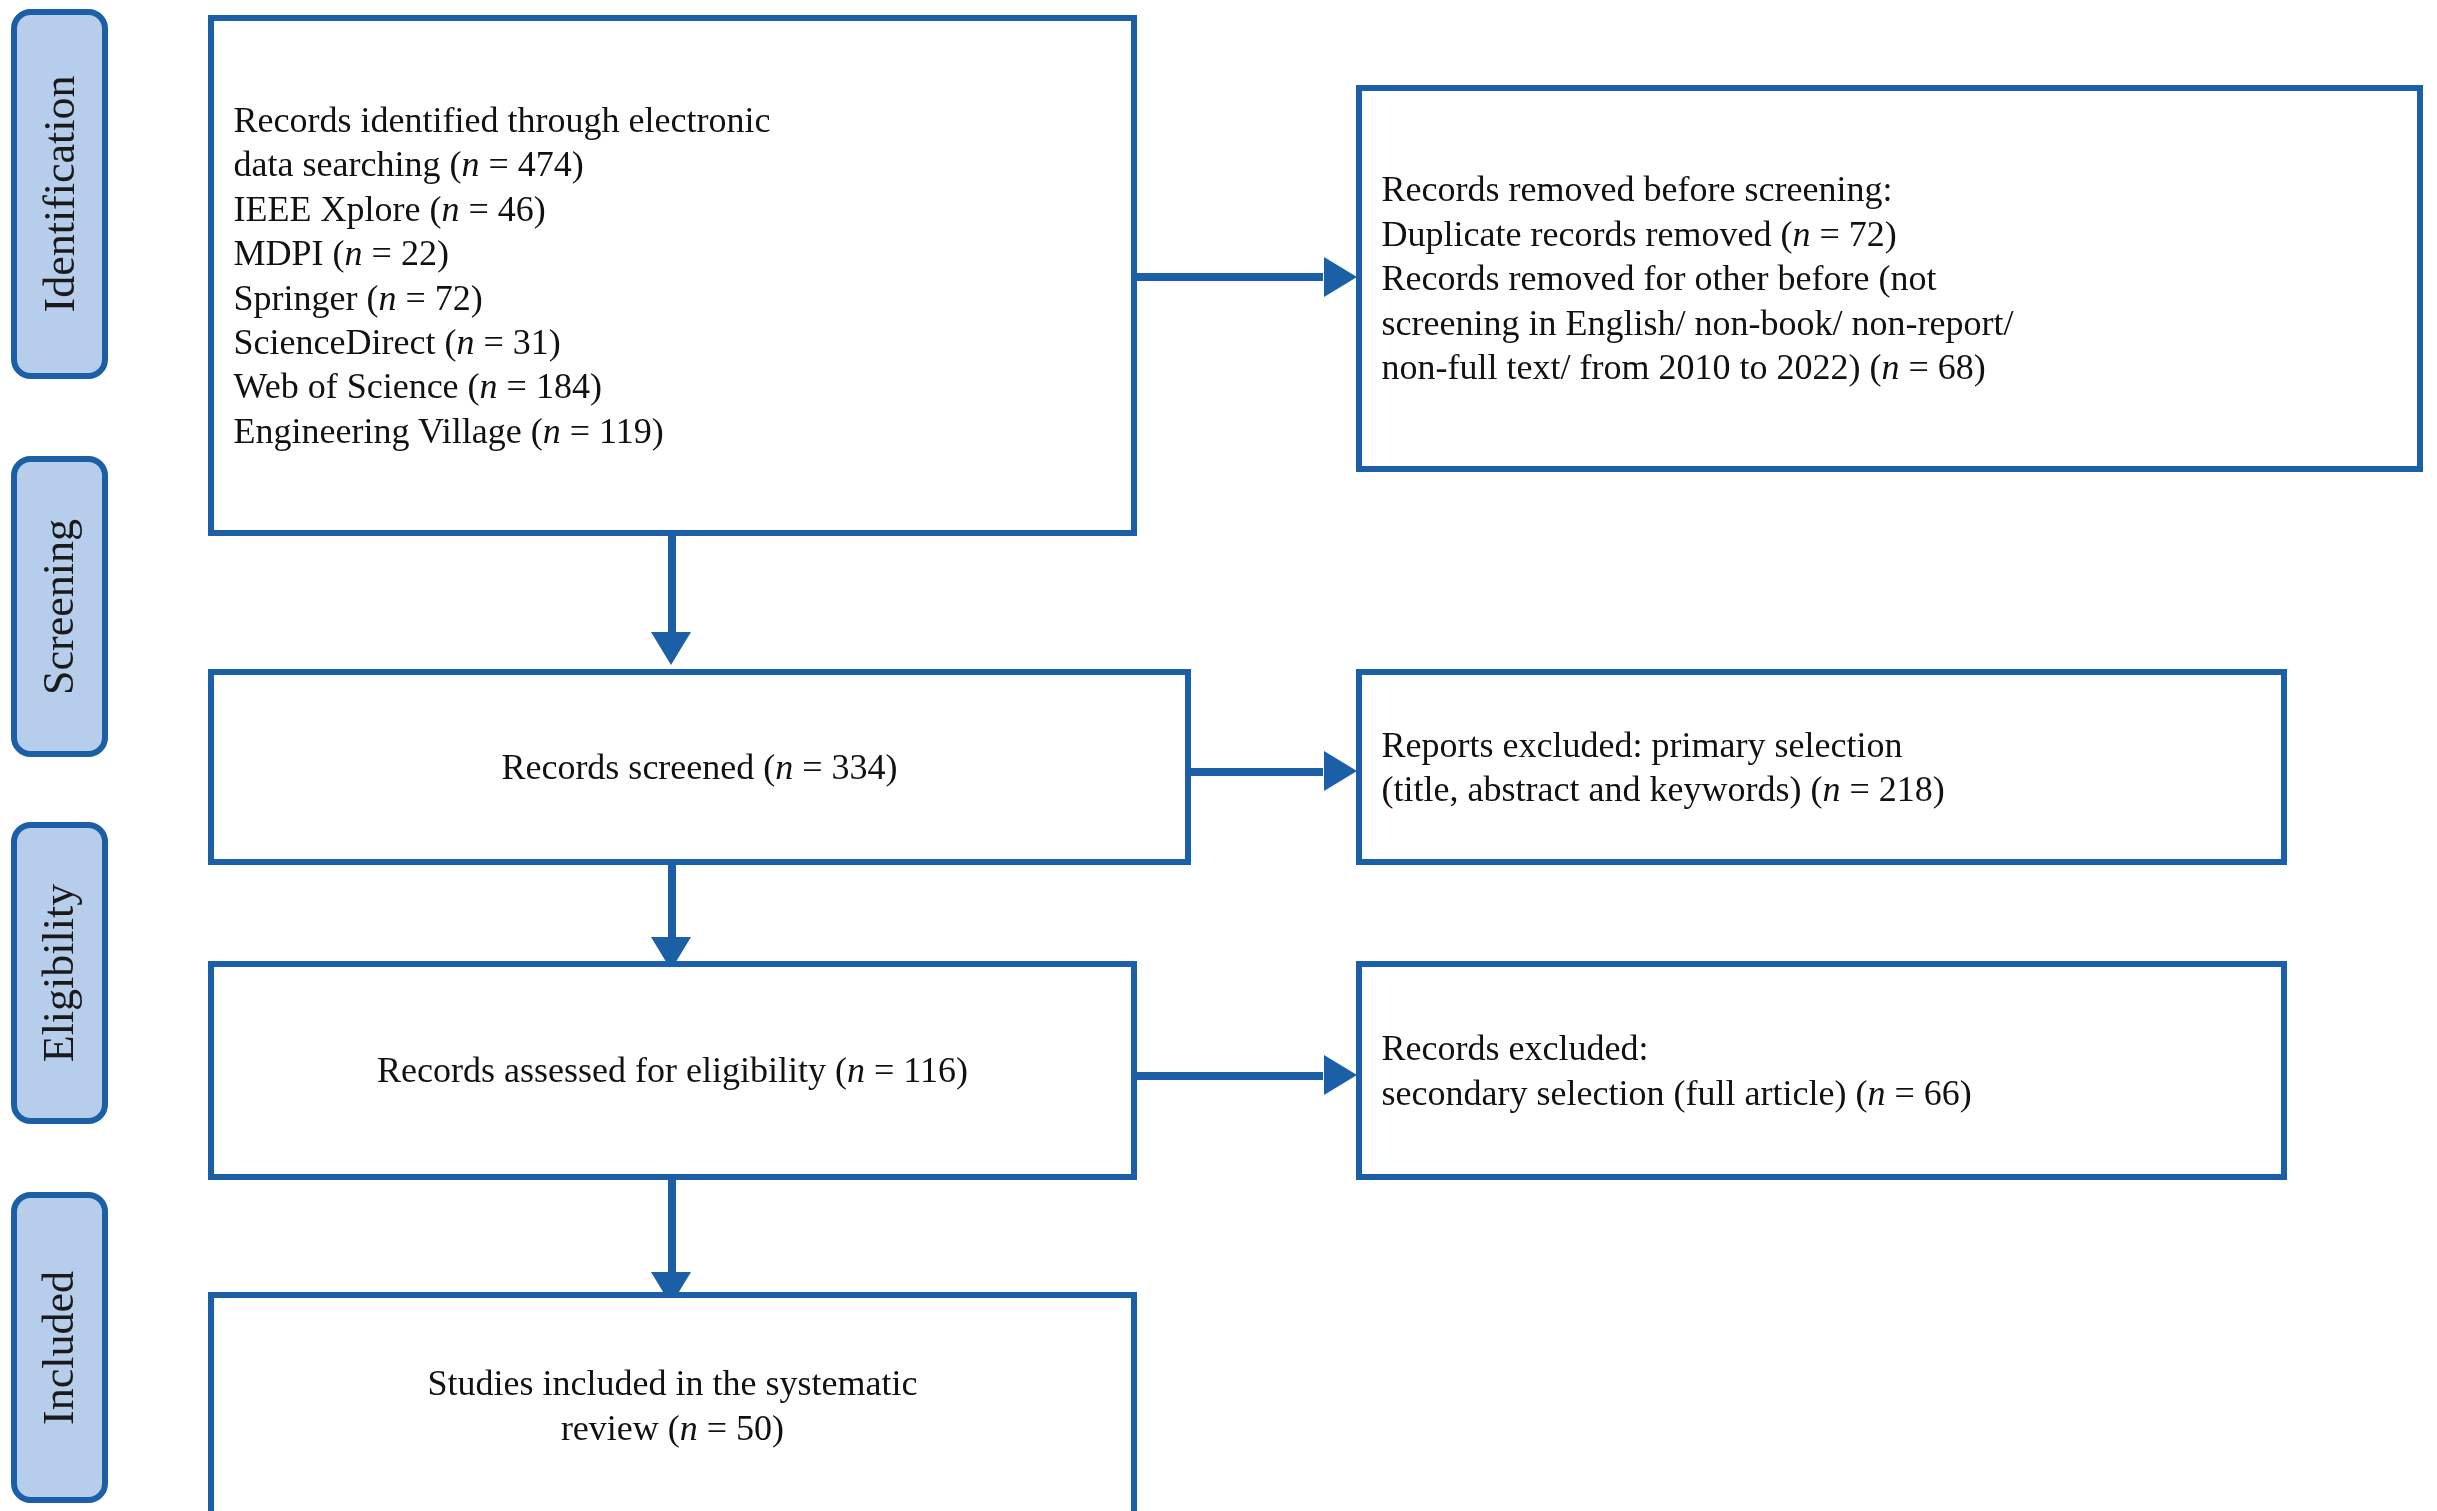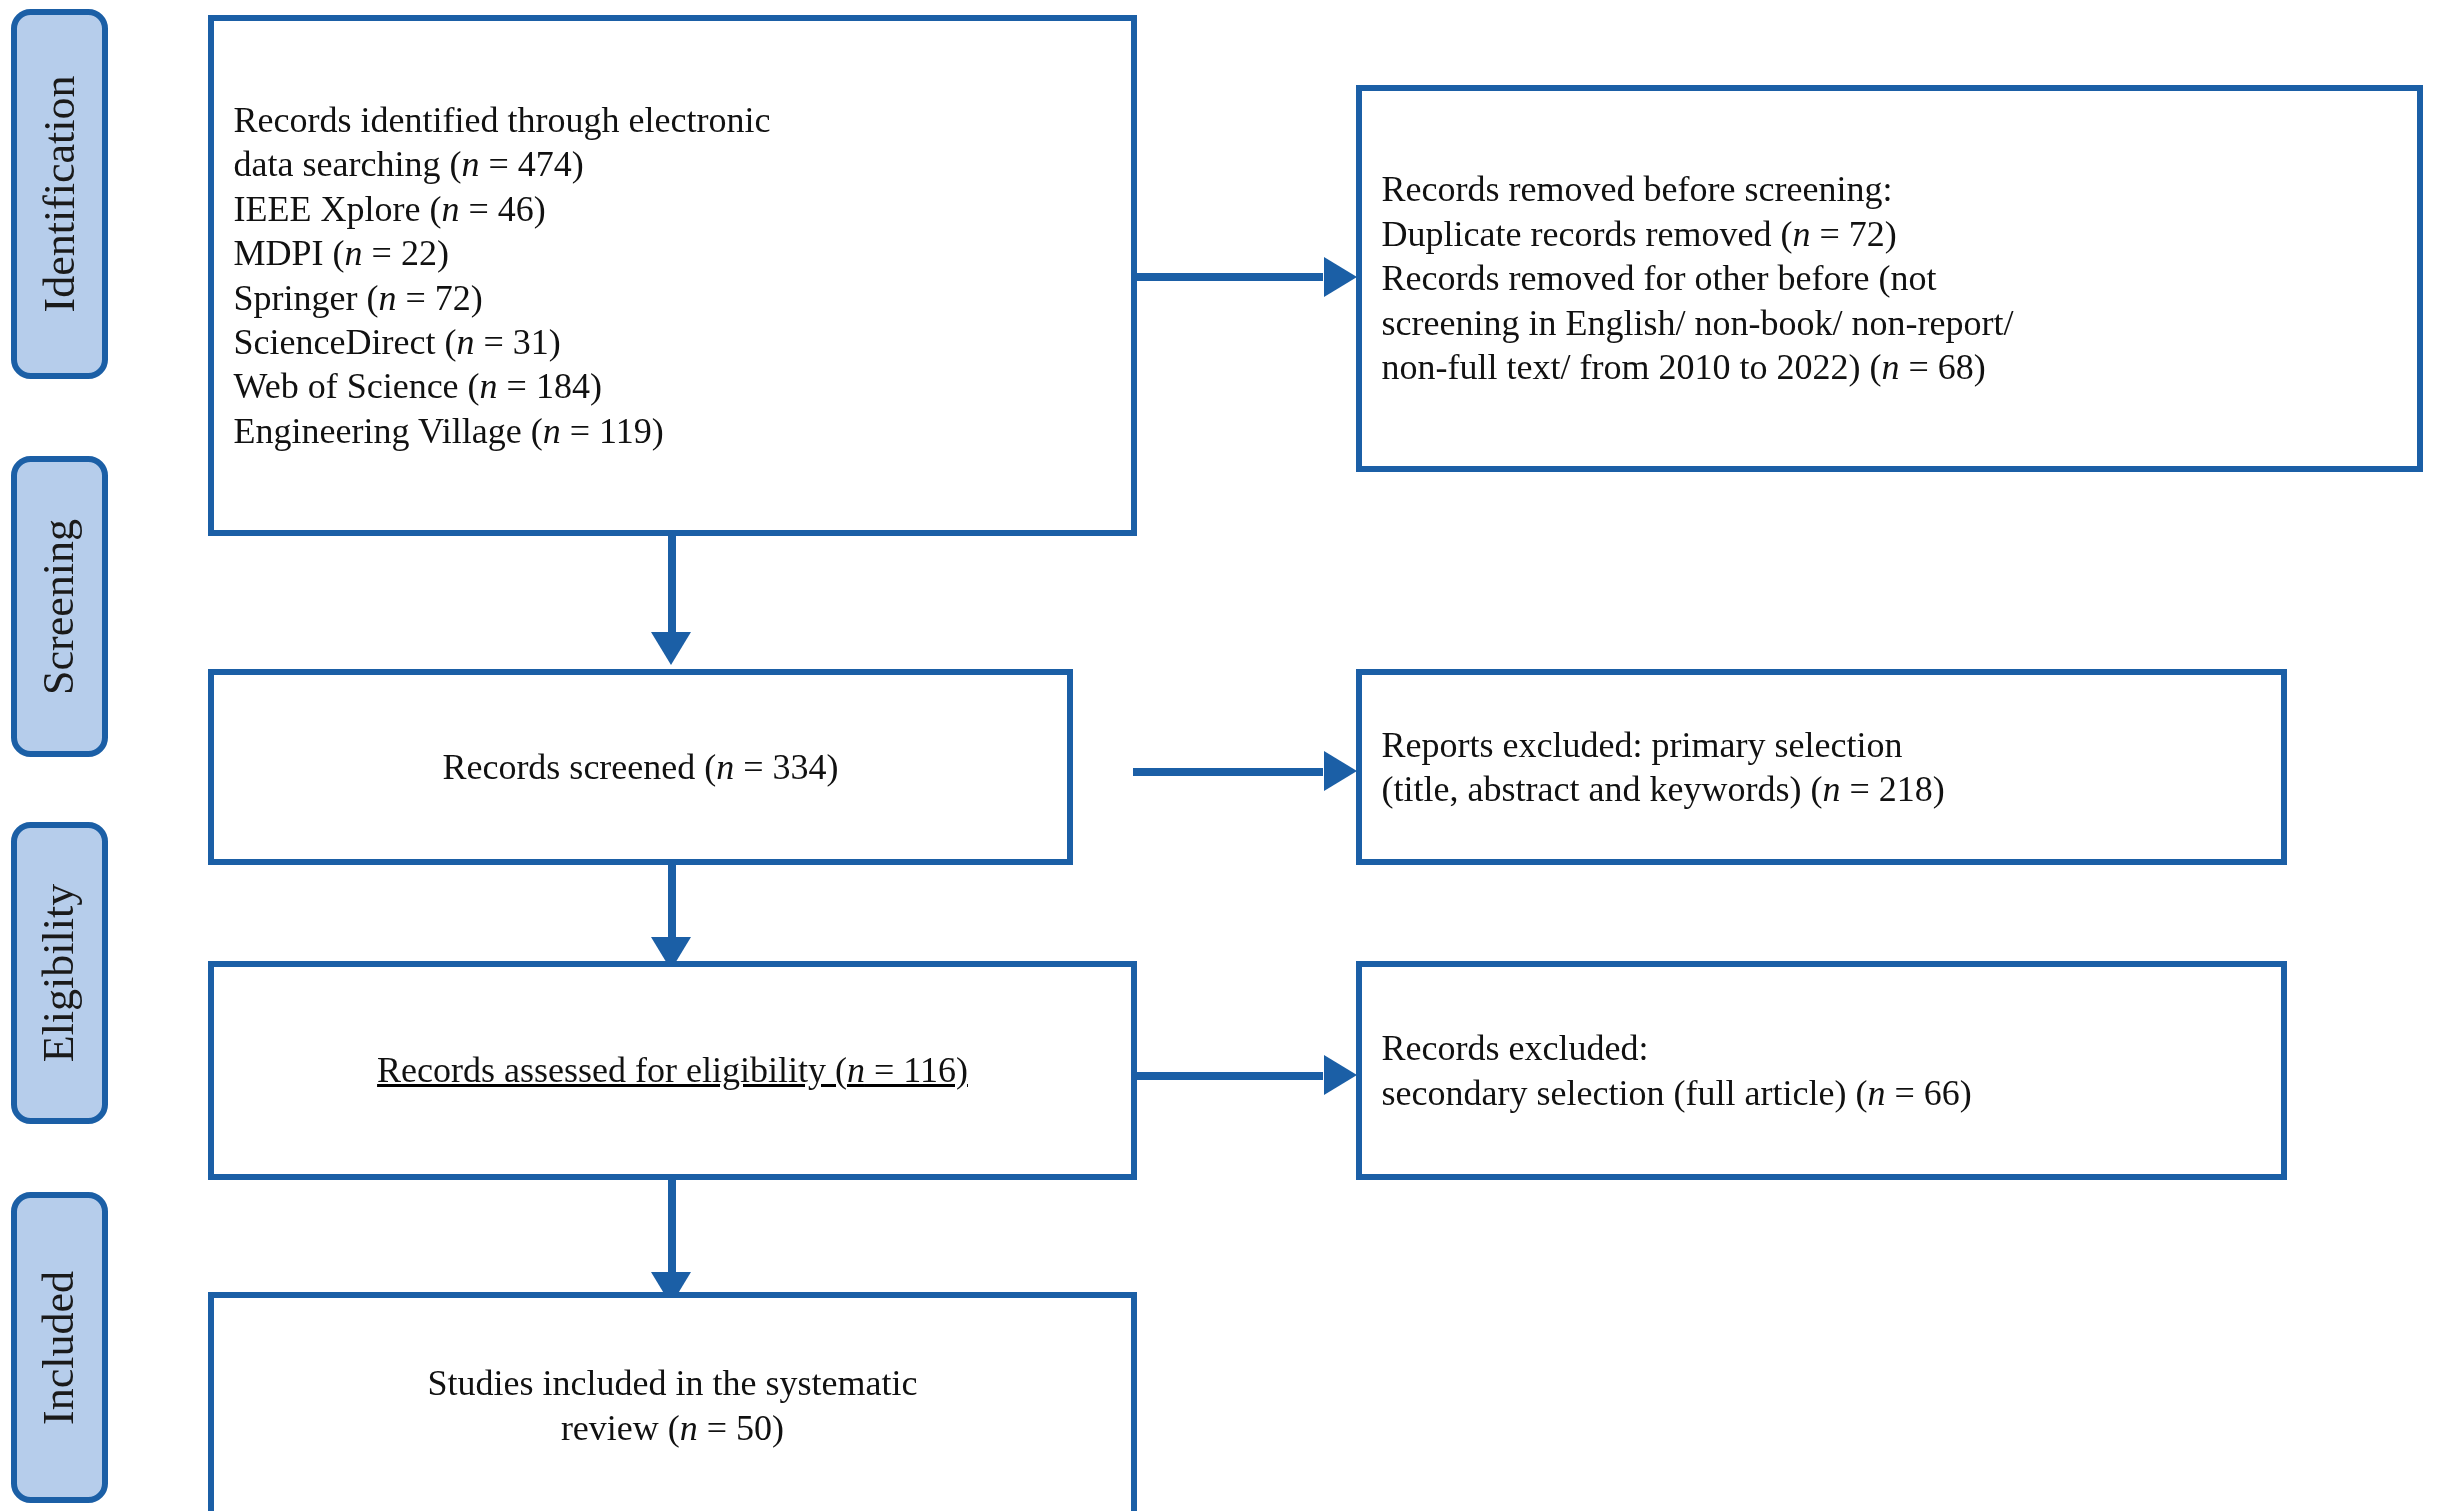--- a/index.html
+++ b/index.html
@@ -146,34 +146,34 @@
   <div class="pbox align-left" style="left:1356px; top:85px; width:1067px; height:387px;justify-content:center;">
     <div class="ptext">
       <div>Records removed before screening:</div>
       <div>Duplicate records removed (<span class="v">n</span> = 72)</div>
       <div>Records removed for other before (not</div>
       <div>screening in English/ non-book/ non-report/</div>
       <div>non-full text/ from 2010 to 2022) (<span class="v">n</span> = 68)</div>
     </div>
   </div>
 
-  <div class="pbox align-center" style="left:208px; top:669px; width:865px; height:196px;">
+  <div class="pbox align-center" style="left:208px; top:669px; width:983px; height:196px;">
     <div class="ptext">
       <div>Records screened (<span class="v">n</span> = 334)</div>
     </div>
   </div>
 
   <div class="pbox align-left" style="left:1356px; top:669px; width:931px; height:196px;">
     <div class="ptext">
       <div>Reports excluded: primary selection</div>
       <div>(title, abstract and keywords) (<span class="v">n</span> = 218)</div>
     </div>
   </div>
 
-  <div class="pbox align-center" style="left:208px; top:961px; width:929px; height:219px;text-decoration:underline;">
+  <div class="pbox align-center" style="left:208px; top:961px; width:929px; height:219px;">
     <div class="ptext">
       <div>Records assessed for eligibility (<span class="v">n</span> = 116)</div>
     </div>
   </div>
 
   <div class="pbox align-left" style="left:1356px; top:961px; width:931px; height:219px;">
     <div class="ptext">
       <div>Records excluded:</div>
       <div>secondary selection (full article) (<span class="v">n</span> = 66)</div>
     </div>

